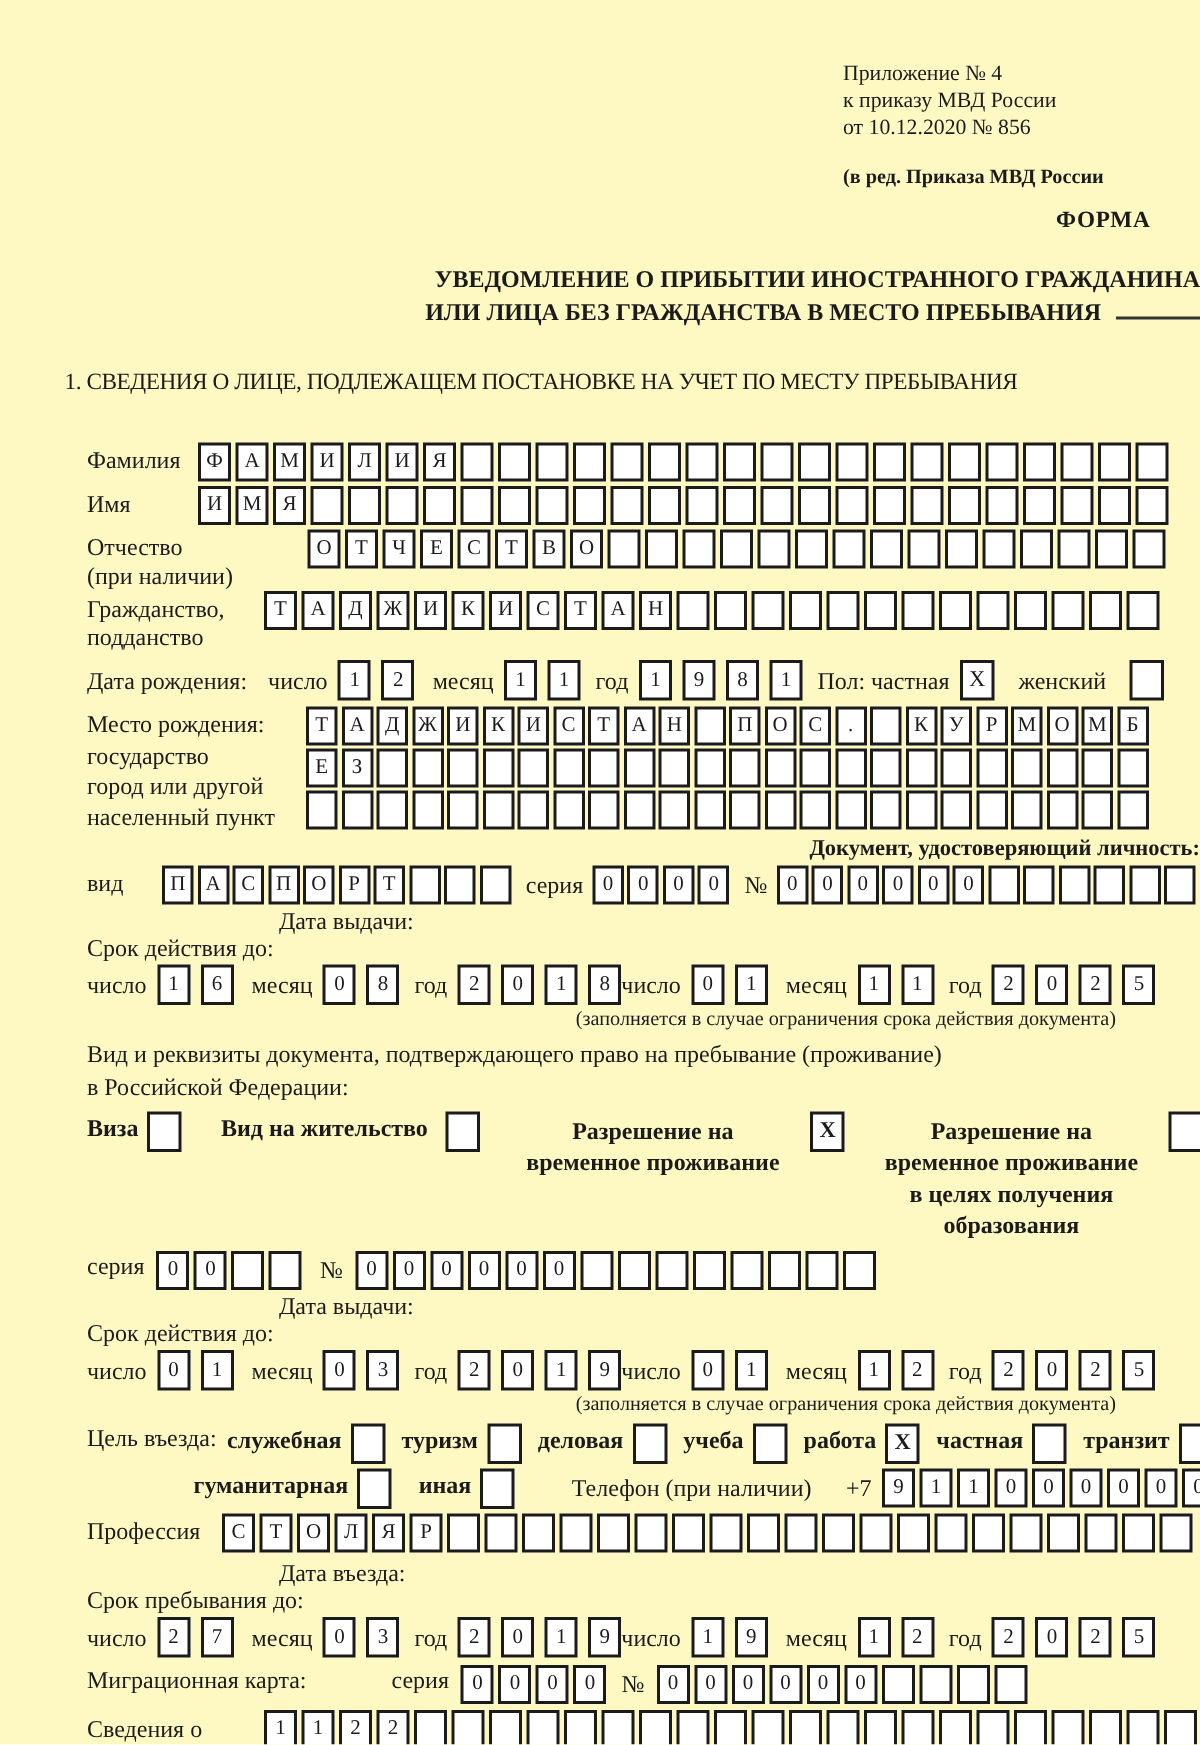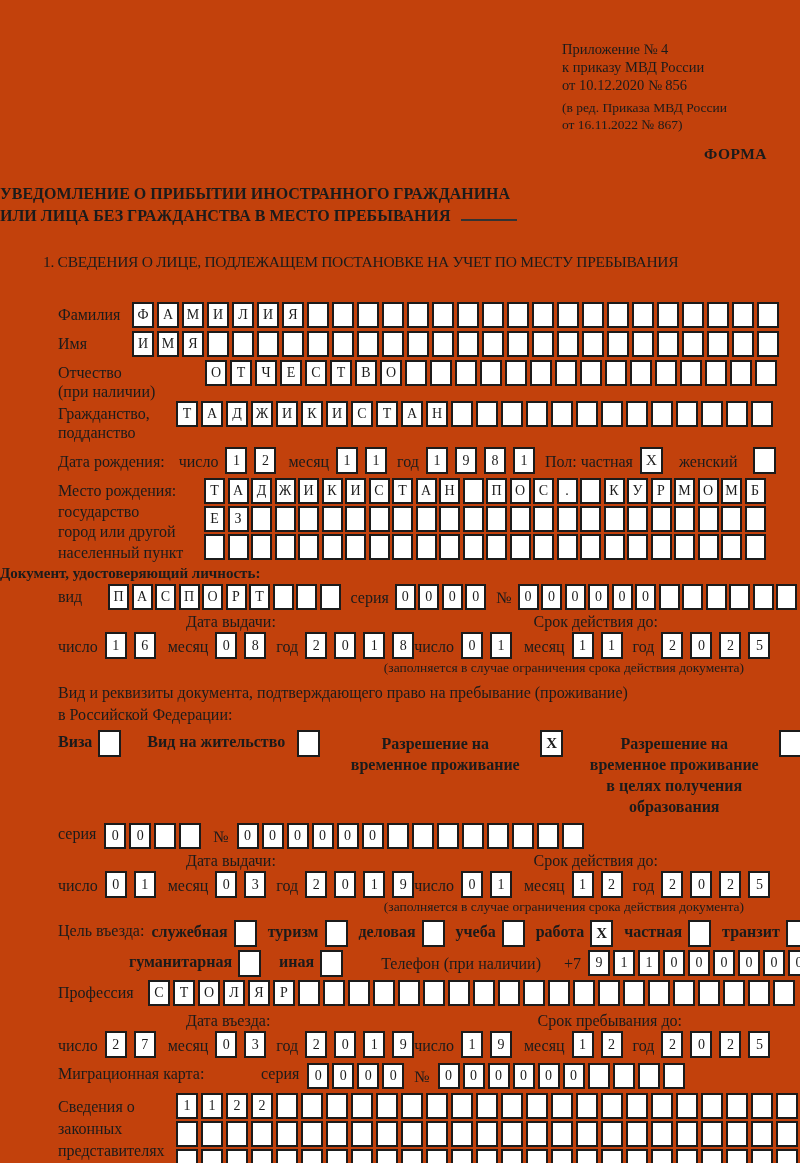--- a/index.html
+++ b/index.html
@@ -1,65 +1,64 @@
 <!DOCTYPE html>
 <html><head>
 <meta charset="utf-8">
 <style>
   html,body { margin:0; padding:0; background:#ffffff; }
   .page {
     position:relative; width:800px; height:1163px; overflow:hidden;
-    background:#c2410c; color:#1b1b1b;
+    background:#fef9c3; color:#1b1b1b;
     font-family:"Liberation Serif","DejaVu Serif",serif;
     font-size:16px; padding-left:58px; box-sizing:border-box;
   }
   .row { display:flex; align-items:flex-start; }
   .lblcol { flex:0 0 auto; line-height:19px; padding-top:3px; }
   .lbl { white-space:nowrap; }
   .cells { display:inline-flex; gap:3px; flex:0 0 auto; }
   .cell {
     box-sizing:border-box; flex:0 0 auto; width:22px; height:26px;
     border:2px solid #1b1b1b; display:inline-flex; align-items:center; justify-content:center;
     font-size:14px; line-height:1; background:#fff;
   }
   .cells.n .cell { width:21px; }
   .cells.n { gap:2.5px; }
   .cells.dt { gap:7px; }
   .cells.dt .cell { height:27px; }
   .cells.cb .cell { width:23px; height:27px; font-size:15px; }
   .cellrows { display:flex; flex-direction:column; gap:2px; }
   .hdr { margin-left:504px; margin-top:40px; width:238px; line-height:18px; font-size:14.5px; }
-  .hdr-amend { margin-top:5px; font-size:13.5px; line-height:17px; }
+  .hdr-amend { margin-top:15px; font-size:13.5px; line-height:17px;font-weight:bold; }
   .forma { margin-top:12px; text-align:right; padding-right:33px; font-weight:bold; font-size:15.5px; letter-spacing:.5px; }
-  .full { margin-left:-58px; width:800px; text-align:left; }
+  .full { margin-left:-58px; width:800px; text-align:right; }
   .title { margin-top:20px; font-weight:bold; font-size:16px; line-height:22px; }
   .tuline { display:inline-block; width:56px; border-bottom:2.5px solid #333; margin-left:10px; vertical-align:baseline; }
   .sec { margin-top:26px; margin-left:-15px; font-weight:normal; font-size:15.5px; white-space:nowrap; letter-spacing:-0.3px; }
   .dochead { margin-top:4px; font-weight:bold; font-size:15px; }
-  .dateheads { display:flex; margin-top:3px; }
+  .dateheads { display:flex; margin-top:3px;flex-direction:column; }
   .daterow { display:flex; align-items:center; margin-top:1px; padding-right:56px; }
   .dlabel { margin:0 7px 0 0; white-space:nowrap; padding-top:2px; }
   .note { margin-top:1px; text-align:right; padding-right:56px; font-size:13.5px; }
   .opt { display:flex; align-items:flex-start;font-weight:bold; }
   .opt .olabel { white-space:nowrap; margin-right:6px; padding-top:3px; }
   .optml { text-align:center; line-height:21px; }
   .spacer { flex:1 1 auto; }
 </style>
 </head>
 <body>
 
 <div class="page">
 
   <div class="hdr">
     <div>Приложение № 4</div>
     <div>к приказу МВД России</div>
     <div>от 10.12.2020 № 856</div>
     <div class="hdr-amend">
       <div>(в ред. Приказа МВД России</div>
-      <div>от 16.11.2022 № 867)</div>
     </div>
   </div>
 
   <div class="forma">ФОРМА</div>
 
   <div class="full title">
     <div>УВЕДОМЛЕНИЕ О ПРИБЫТИИ ИНОСТРАННОГО ГРАЖДАНИНА</div>
     <div><span>ИЛИ ЛИЦА БЕЗ ГРАЖДАНСТВА В МЕСТО ПРЕБЫВАНИЯ</span><span class="tuline"></span></div>
   </div>
 

